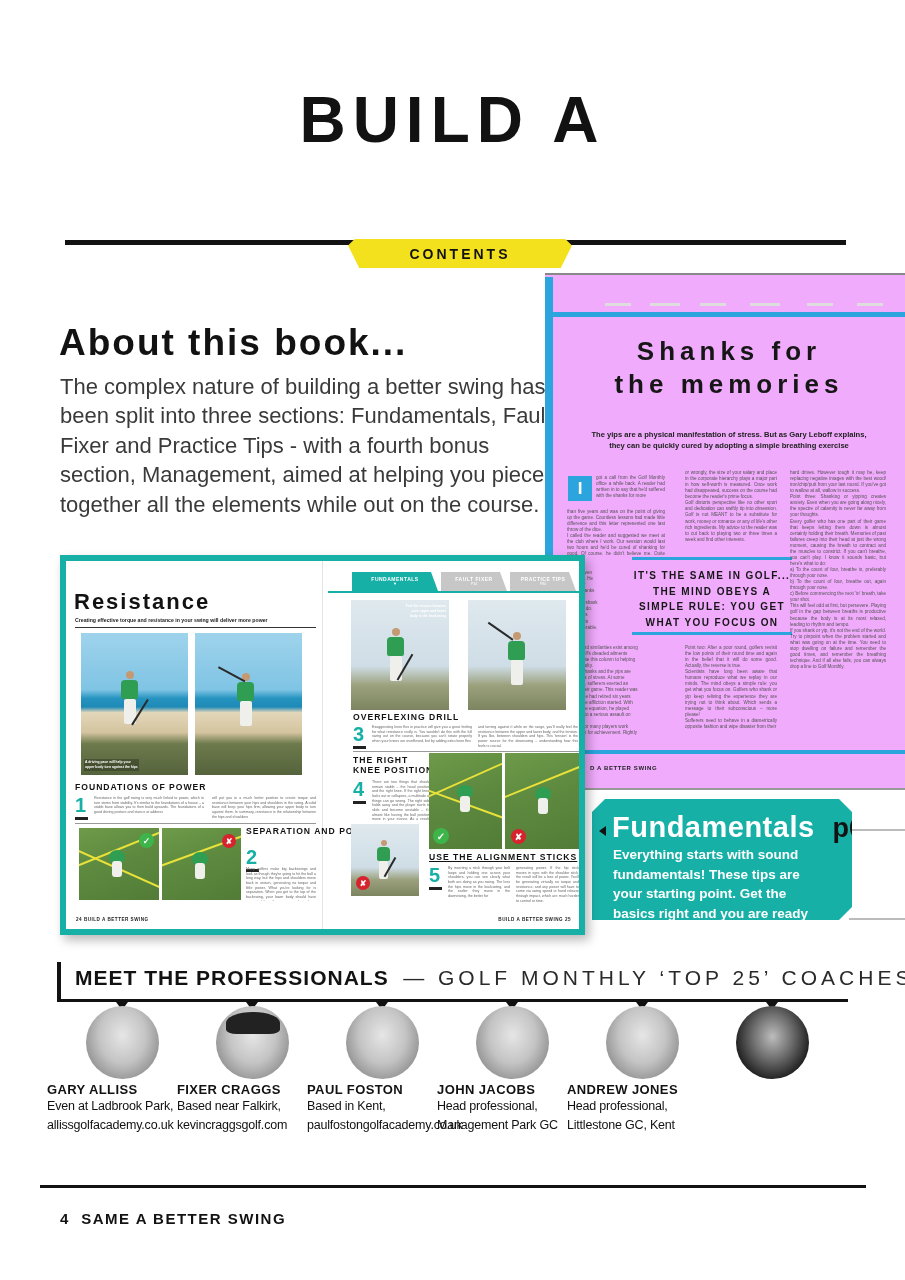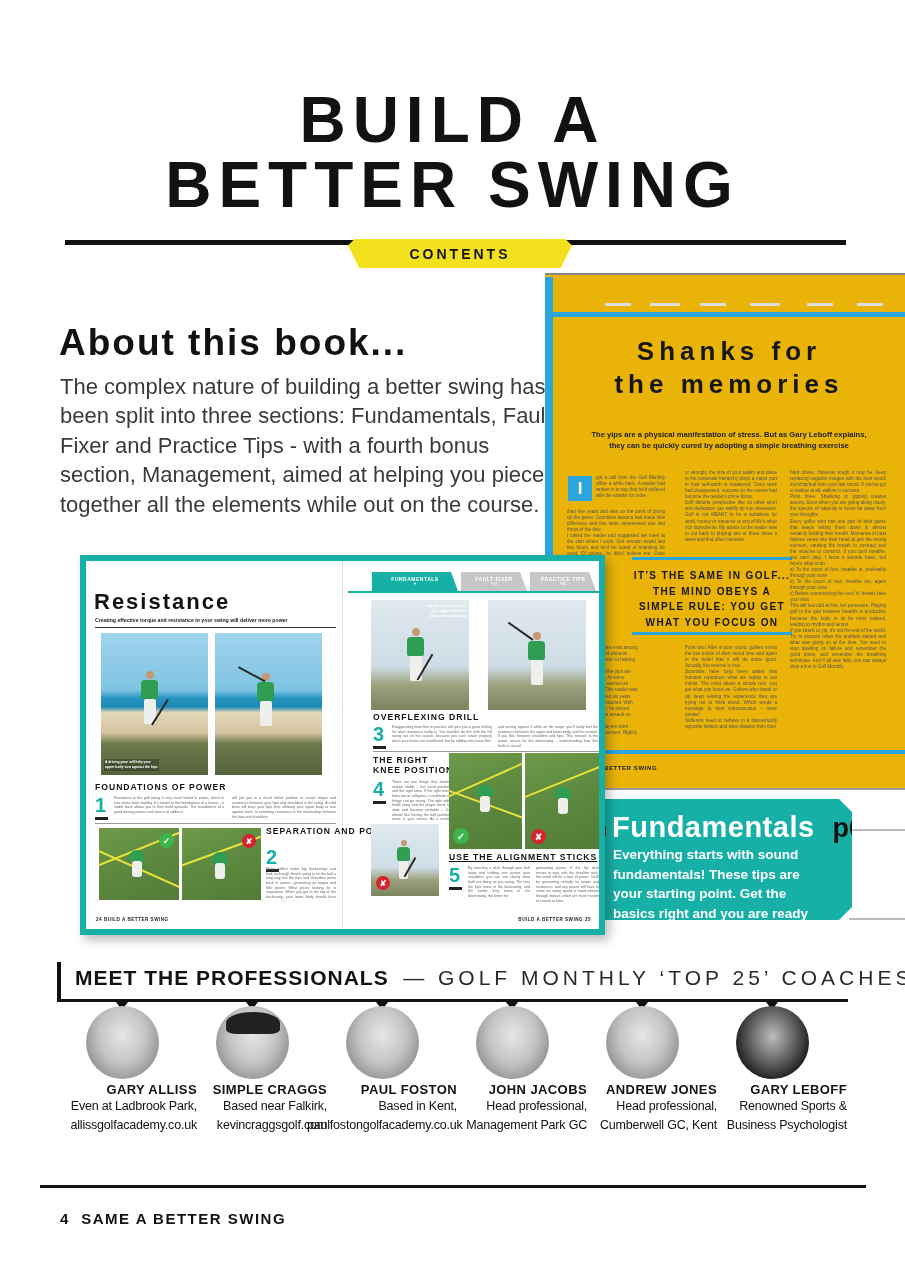--- a/index.html
+++ b/index.html
@@ -13,37 +13,37 @@
   .rule-black { background:#121212; }
   .contents-badge { background:#F4E11E; display:flex; align-items:center; justify-content:center;
     clip-path:polygon(3% 0, 97% 0, 100% 22%, 95% 100%, 5% 100%, 0 22%); }
   .contents-badge span { font-weight:900; font-size:14px; letter-spacing:3px; color:#121212; }
 
   
   .about-head { font-weight:900; font-size:37px; letter-spacing:2px; color:#121212; }
   .about-body { font-size:22px; line-height:1.34; color:#3a3a3a; width:492px; }
 
   
-  .shanks-page { left:545px; top:273px; width:360px; height:517px; background:#eab308; z-index:1; }
+  .shanks-page { left:545px; top:273px; width:360px; height:517px; background:#f0abfc; z-index:1; }
   .blue { background:#2CA5DF; }
   .shanks-title { width:352px; left:8px; text-align:center; font-weight:900; color:#161616;
     font-size:26px; line-height:1.25; letter-spacing:5px; }
   .standfirst { width:340px; left:14px; text-align:center; font-weight:700; font-size:7.6px;
     line-height:1.5; color:#222; }
   .acol { font-size:4.6px; line-height:1.32; color:#555; text-align:justify; white-space:pre-line; }
   .dropcap { background:#2CA5DF; color:#fff; font-weight:900; font-size:17px;
     display:flex; align-items:center; justify-content:center; }
   .pullquote { text-align:center; font-weight:900; font-size:10px; letter-spacing:1.4px;
     line-height:1.55; color:#161616; }
   .tinyfoot { font-size:6px; font-weight:900; letter-spacing:0.6px; color:#222; }
   .nav-dash { height:3px; background:#ddd; }
 
   
   .spread { left:60px; top:555px; width:525px; height:380px; background:#17B0A7; z-index:2;
-    box-shadow:4px 5px 10px rgba(0,0,0,0.28); padding:6px;margin-left:20px; }
+    box-shadow:4px 5px 10px rgba(0,0,0,0.28); padding:6px; }
   .spread-inner { position:relative; width:513px; height:368px; background:#fff; overflow:hidden; }
   .res-title { font-weight:900; font-size:22px; letter-spacing:2px; color:#121212; }
   .res-sub { font-size:5.2px; font-weight:700; color:#222; }
   .sec-head { font-weight:900; font-size:8.6px; letter-spacing:1px; color:#121212; line-height:1.15; }
   .sec-num { color:#17B0A7; font-weight:900; font-size:20px; line-height:1; }
   .sec-num::after { content:""; display:block; width:13px; height:3px; background:#222; margin-top:2px; }
   .sec-body { font-size:3.6px; line-height:1.3; color:#666; text-align:justify; }
   .thinrule { background:#333; height:1px; }
 
   .photo { overflow:hidden; }
@@ -91,35 +91,34 @@
   .pro-head-bold { font-weight:900; font-size:21px; letter-spacing:1px; color:#121212; }
   .pro-head-light { font-weight:400; font-size:21px; letter-spacing:4px; color:#2a2a2a; }
   .vbar { background:#121212; }
   .tri-down { width:0; height:0; border-left:6px solid transparent; border-right:6px solid transparent;
     border-top:8px solid #121212; }
   .portrait { width:73px; height:73px; border-radius:50%; overflow:hidden;
     background:radial-gradient(ellipse at 50% 40%, #e6e6e6 0%, #c4c4c4 45%, #8e8e8e 80%, #7a7a7a 100%); }
   .portrait.cap::before { content:""; display:block; width:54px; height:22px; background:#222;
     border-radius:50% 50% 20% 20%; margin:6px auto 0; }
   .portrait.dark { background:radial-gradient(ellipse at 50% 42%, #bdbdbd 0%, #6e6e6e 38%, #222 72%, #0d0d0d 100%); }
-  .coach { position:absolute; width:150px; text-align:right; }
+  .coach { position:absolute; width:150px; text-align:left; }
   .coach-name { font-weight:900; font-size:13px; letter-spacing:0.4px; color:#121212; }
   .coach-line { font-size:12.5px; letter-spacing:-0.2px; line-height:1.55; color:#111; }
 
   
   .page-footer { font-weight:700; font-size:15px; letter-spacing:1.5px; color:#121212; }
 </style>
 </head>
 <body>
 
 <div id="canvas">
 
   <div class="abs main-title" style="top:88px; left:0;">
     <div>BUILD A</div>
-    <div>BETTER SWING</div>
   </div>
   <div class="abs rule-black" style="left:65px; top:240px; width:781px; height:5px;"></div>
   <div class="abs about-head" style="left:59px; top:322px;">About this book...</div>
 
   <div class="abs contents-badge" style="left:348px; top:239px; width:224px; height:29px;">
     <span>CONTENTS</span>
   </div>
   <div class="abs about-body" style="left:60px; top:372px;">The complex nature of building a better swing has been split into three sections: Fundamentals, Fault Fixer and Practice Tips - with a fourth bonus section, Management, aimed at helping you piece together all the elements while out on the course.</div>
 
   <div class="abs shanks-page">
@@ -369,43 +368,38 @@
   <div class="abs portrait" style="left:476px; top:1006px;"></div>
   <div class="abs portrait" style="left:606px; top:1006px;"></div>
   <div class="abs portrait dark" style="left:736px; top:1006px;"></div>
 
   <div class="coach" style="left:47px; top:1082px;">
     <div class="coach-name">GARY ALLISS</div>
     <div class="coach-line">Even at Ladbrook Park,</div>
     <div class="coach-line">allissgolfacademy.co.uk</div>
   </div>
   <div class="coach" style="left:177px; top:1082px;">
-    <div class="coach-name">SIMPLE CRAGGS</div>
+    <div class="coach-name">FIXER CRAGGS</div>
     <div class="coach-line">Based near Falkirk,</div>
     <div class="coach-line">kevincraggsgolf.com</div>
   </div>
   <div class="coach" style="left:307px; top:1082px;">
     <div class="coach-name">PAUL FOSTON</div>
     <div class="coach-line">Based in Kent,</div>
     <div class="coach-line">paulfostongolfacademy.co.uk</div>
   </div>
   <div class="coach" style="left:437px; top:1082px;">
     <div class="coach-name">JOHN JACOBS</div>
     <div class="coach-line">Head professional,</div>
     <div class="coach-line">Management Park GC</div>
   </div>
   <div class="coach" style="left:567px; top:1082px;">
     <div class="coach-name">ANDREW JONES</div>
     <div class="coach-line">Head professional,</div>
-    <div class="coach-line">Cumberwell GC, Kent</div>
-  </div>
-  <div class="coach" style="left:697px; top:1082px;">
-    <div class="coach-name">GARY LEBOFF</div>
-    <div class="coach-line">Renowned Sports &amp;</div>
-    <div class="coach-line">Business Psychologist</div>
+    <div class="coach-line">Littlestone GC, Kent</div>
   </div>
 
   <div class="abs rule-black" style="left:40px; top:1185px; width:826px; height:3px;"></div>
   <div class="abs page-footer" style="left:60px; top:1210px;">
     <span>4</span>&nbsp;&nbsp;<span>SAME A BETTER SWING</span>
   </div>
 
 </div>
 
 </body></html>

